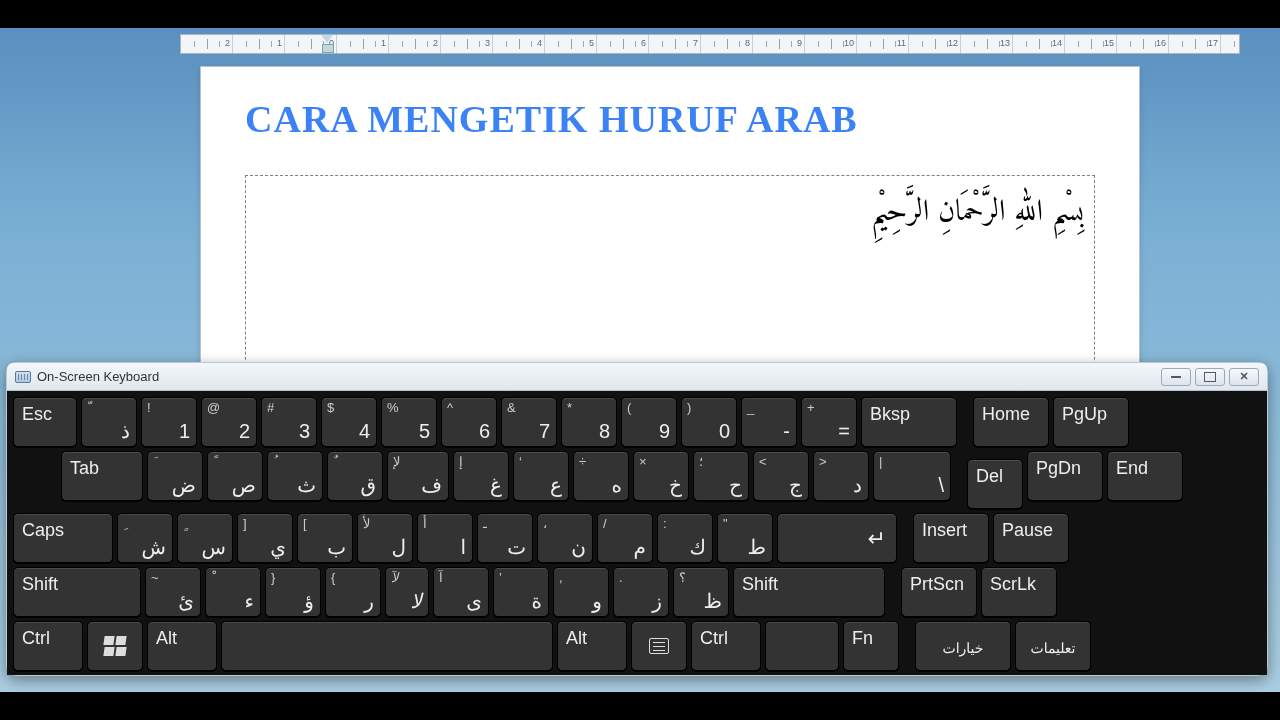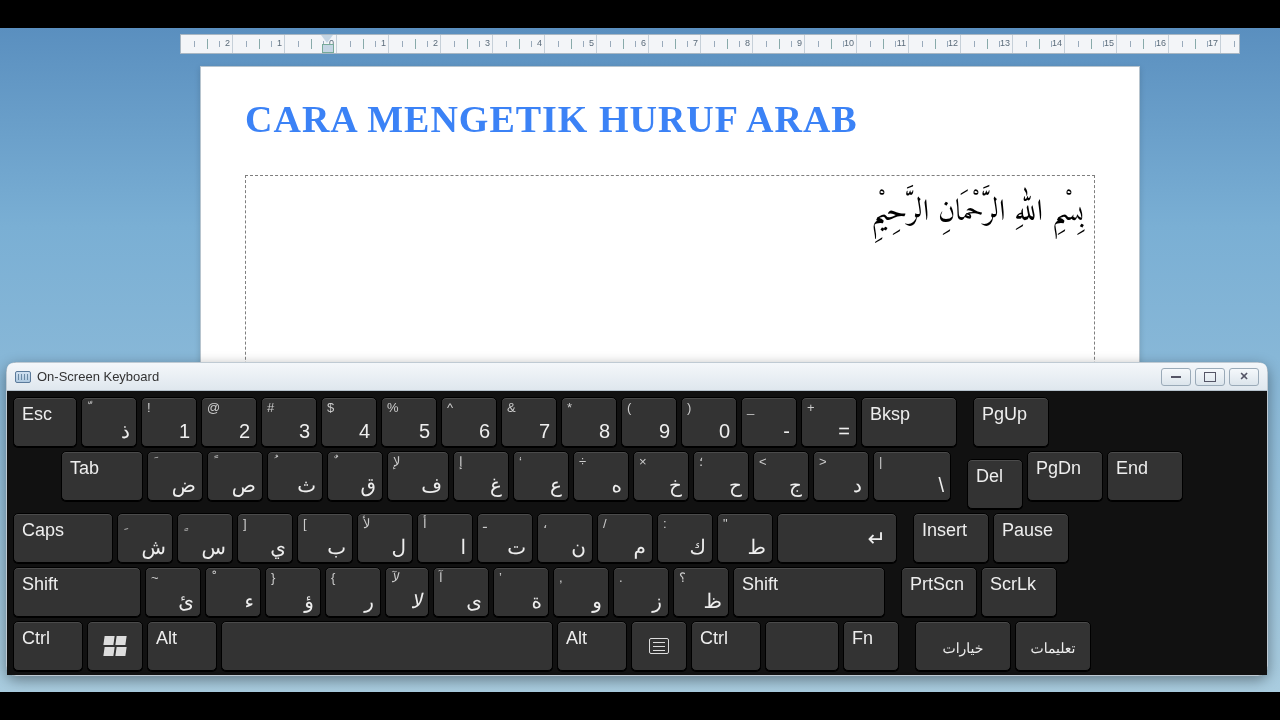--- a/index.html
+++ b/index.html
@@ -414,20 +414,23 @@
           </div>
           <div class="key" style="width: 56px;">
             <span class="sup">+</span>
             <span class="main">=</span>
           </div>
           <div class="key" style="width: 96px;">
             <span class="label">Bksp</span>
           </div>
           <div class="row-gap"></div>
           <div class="key" style="width: 76px;">
+            <span class="label">Home</span>
+          </div>
+          <div class="key" style="width: 76px;">
             <span class="label">PgUp</span>
           </div>
         </div>
         <div class="kb-row">
           <div class="key" style="width: 82px; margin-left: 48px;">
             <span class="label">Tab</span>
           </div>
           <div class="key" style="width: 56px;">
             <span class="sup">َ</span>
             <span class="main">ض</span>

